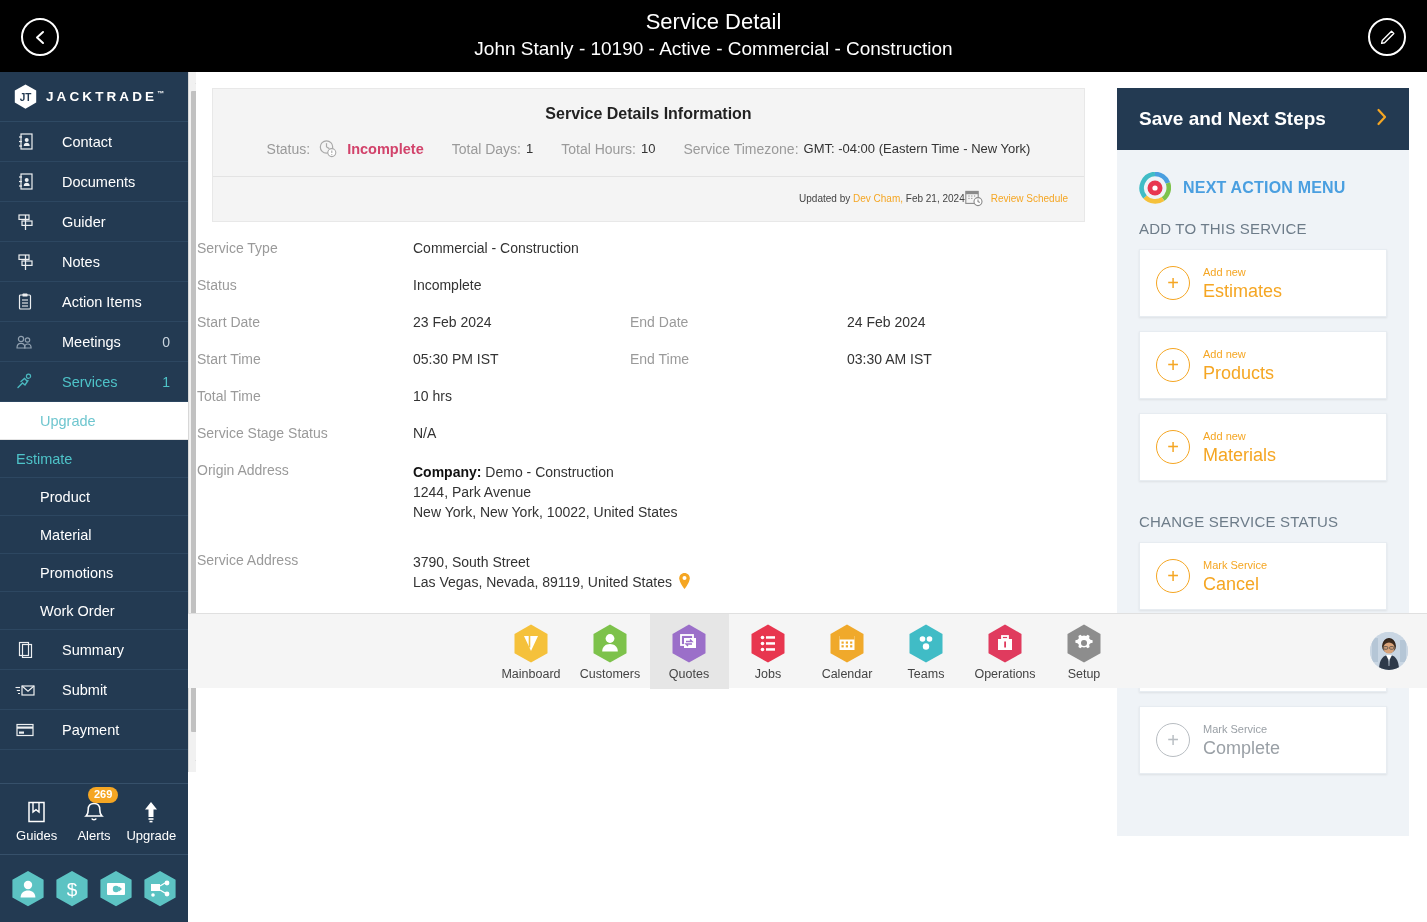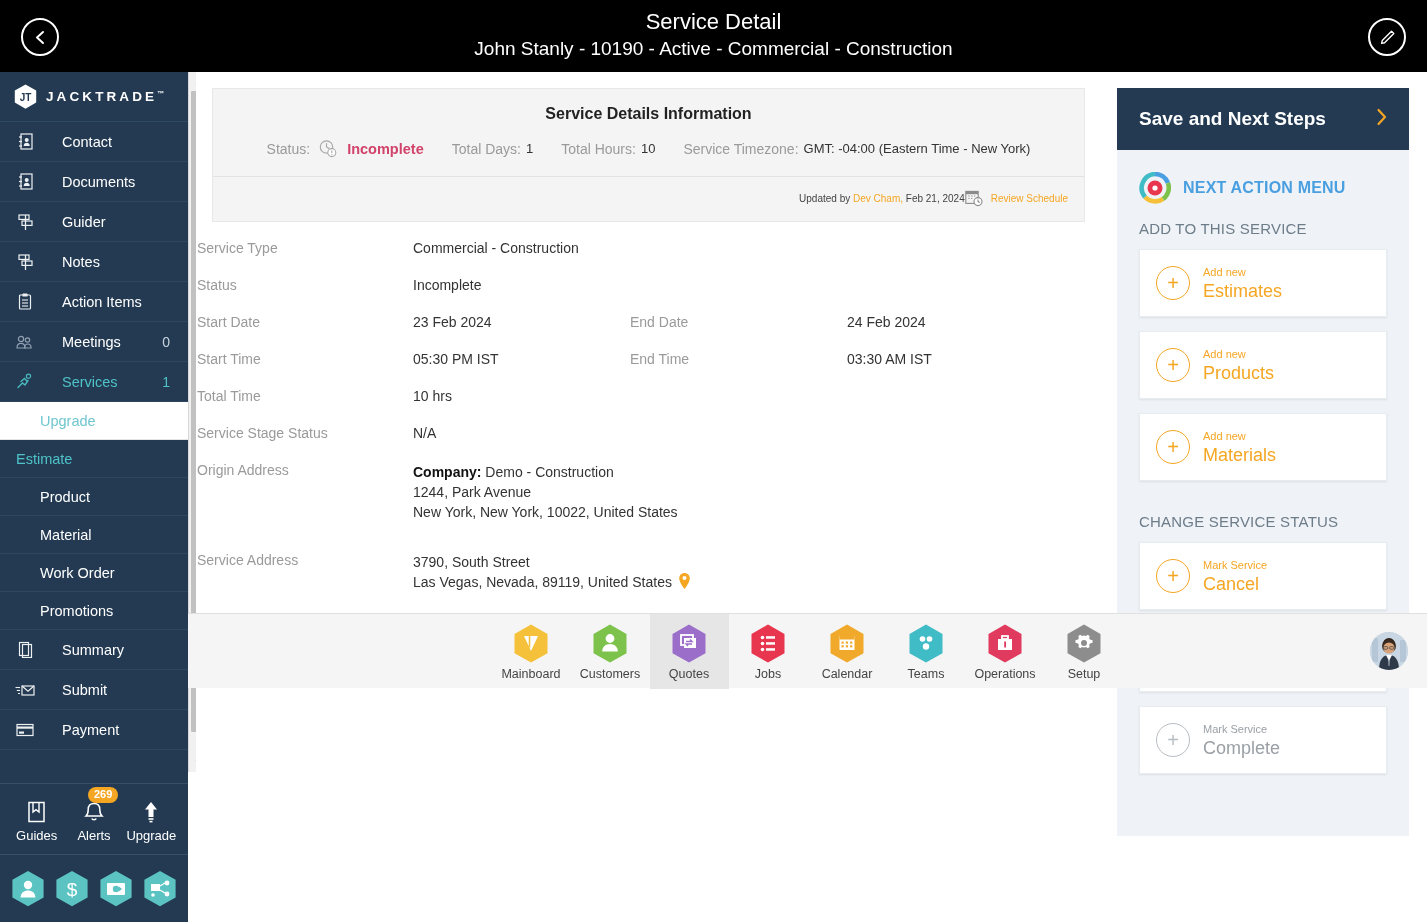--- a/index.html
+++ b/index.html
@@ -356,24 +356,24 @@
       <div class="sub-item teal">
         <span>Estimate</span>
       </div>
       <div class="sub-item">
         <span>Product</span>
       </div>
       <div class="sub-item">
         <span>Material</span>
       </div>
       <div class="sub-item">
+        <span>Promotions</span>
+      </div>
+      <div class="sub-item">
         <span>Work Order</span>
-      </div>
-      <div class="sub-item">
-        <span>Promotions</span>
       </div>
 
       <div class="nav-item">
         <span class="nav-ico">
           <svg width="15" height="17" viewBox="0 0 15 17">
               <rect x="1.5" y="1.5" width="9" height="13" fill="none" stroke="#fff" stroke-width="1.2"></rect>
               <rect x="4.5" y="3.5" width="9" height="13" fill="none" stroke="#fff" stroke-width="1.2"></rect>
             </svg>
         </span>
         <span class="nav-label">Summary</span>

